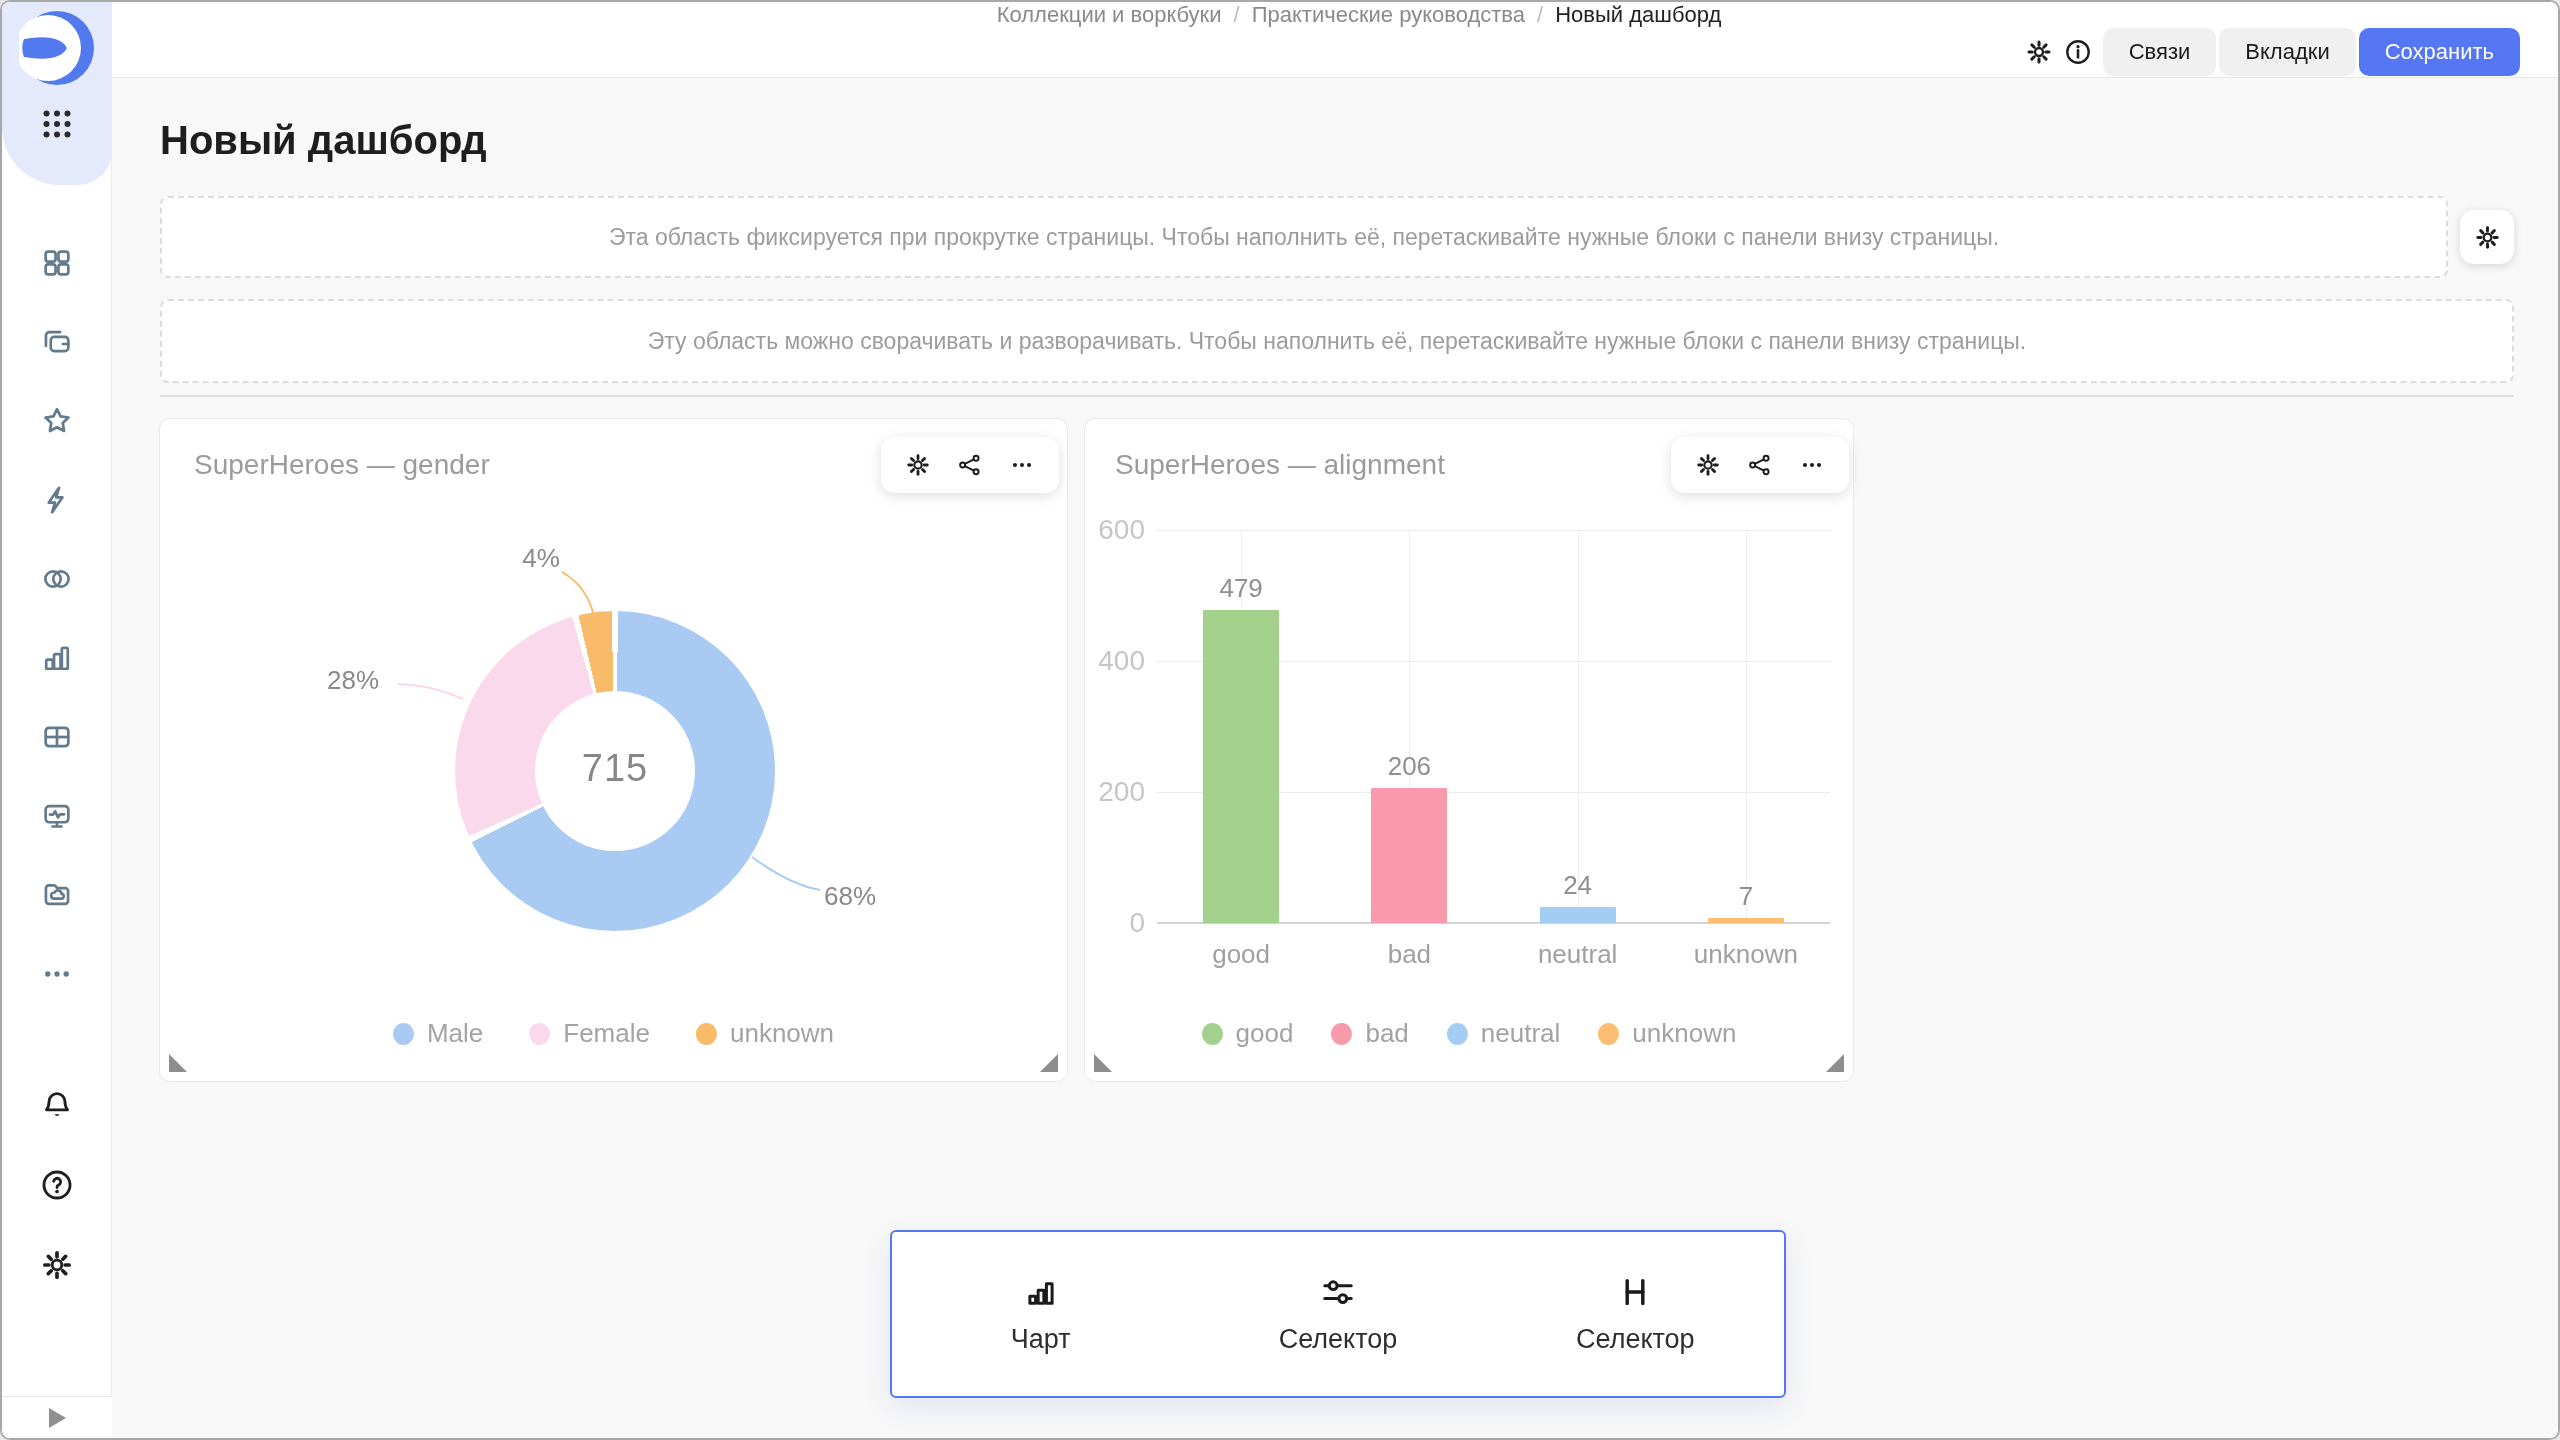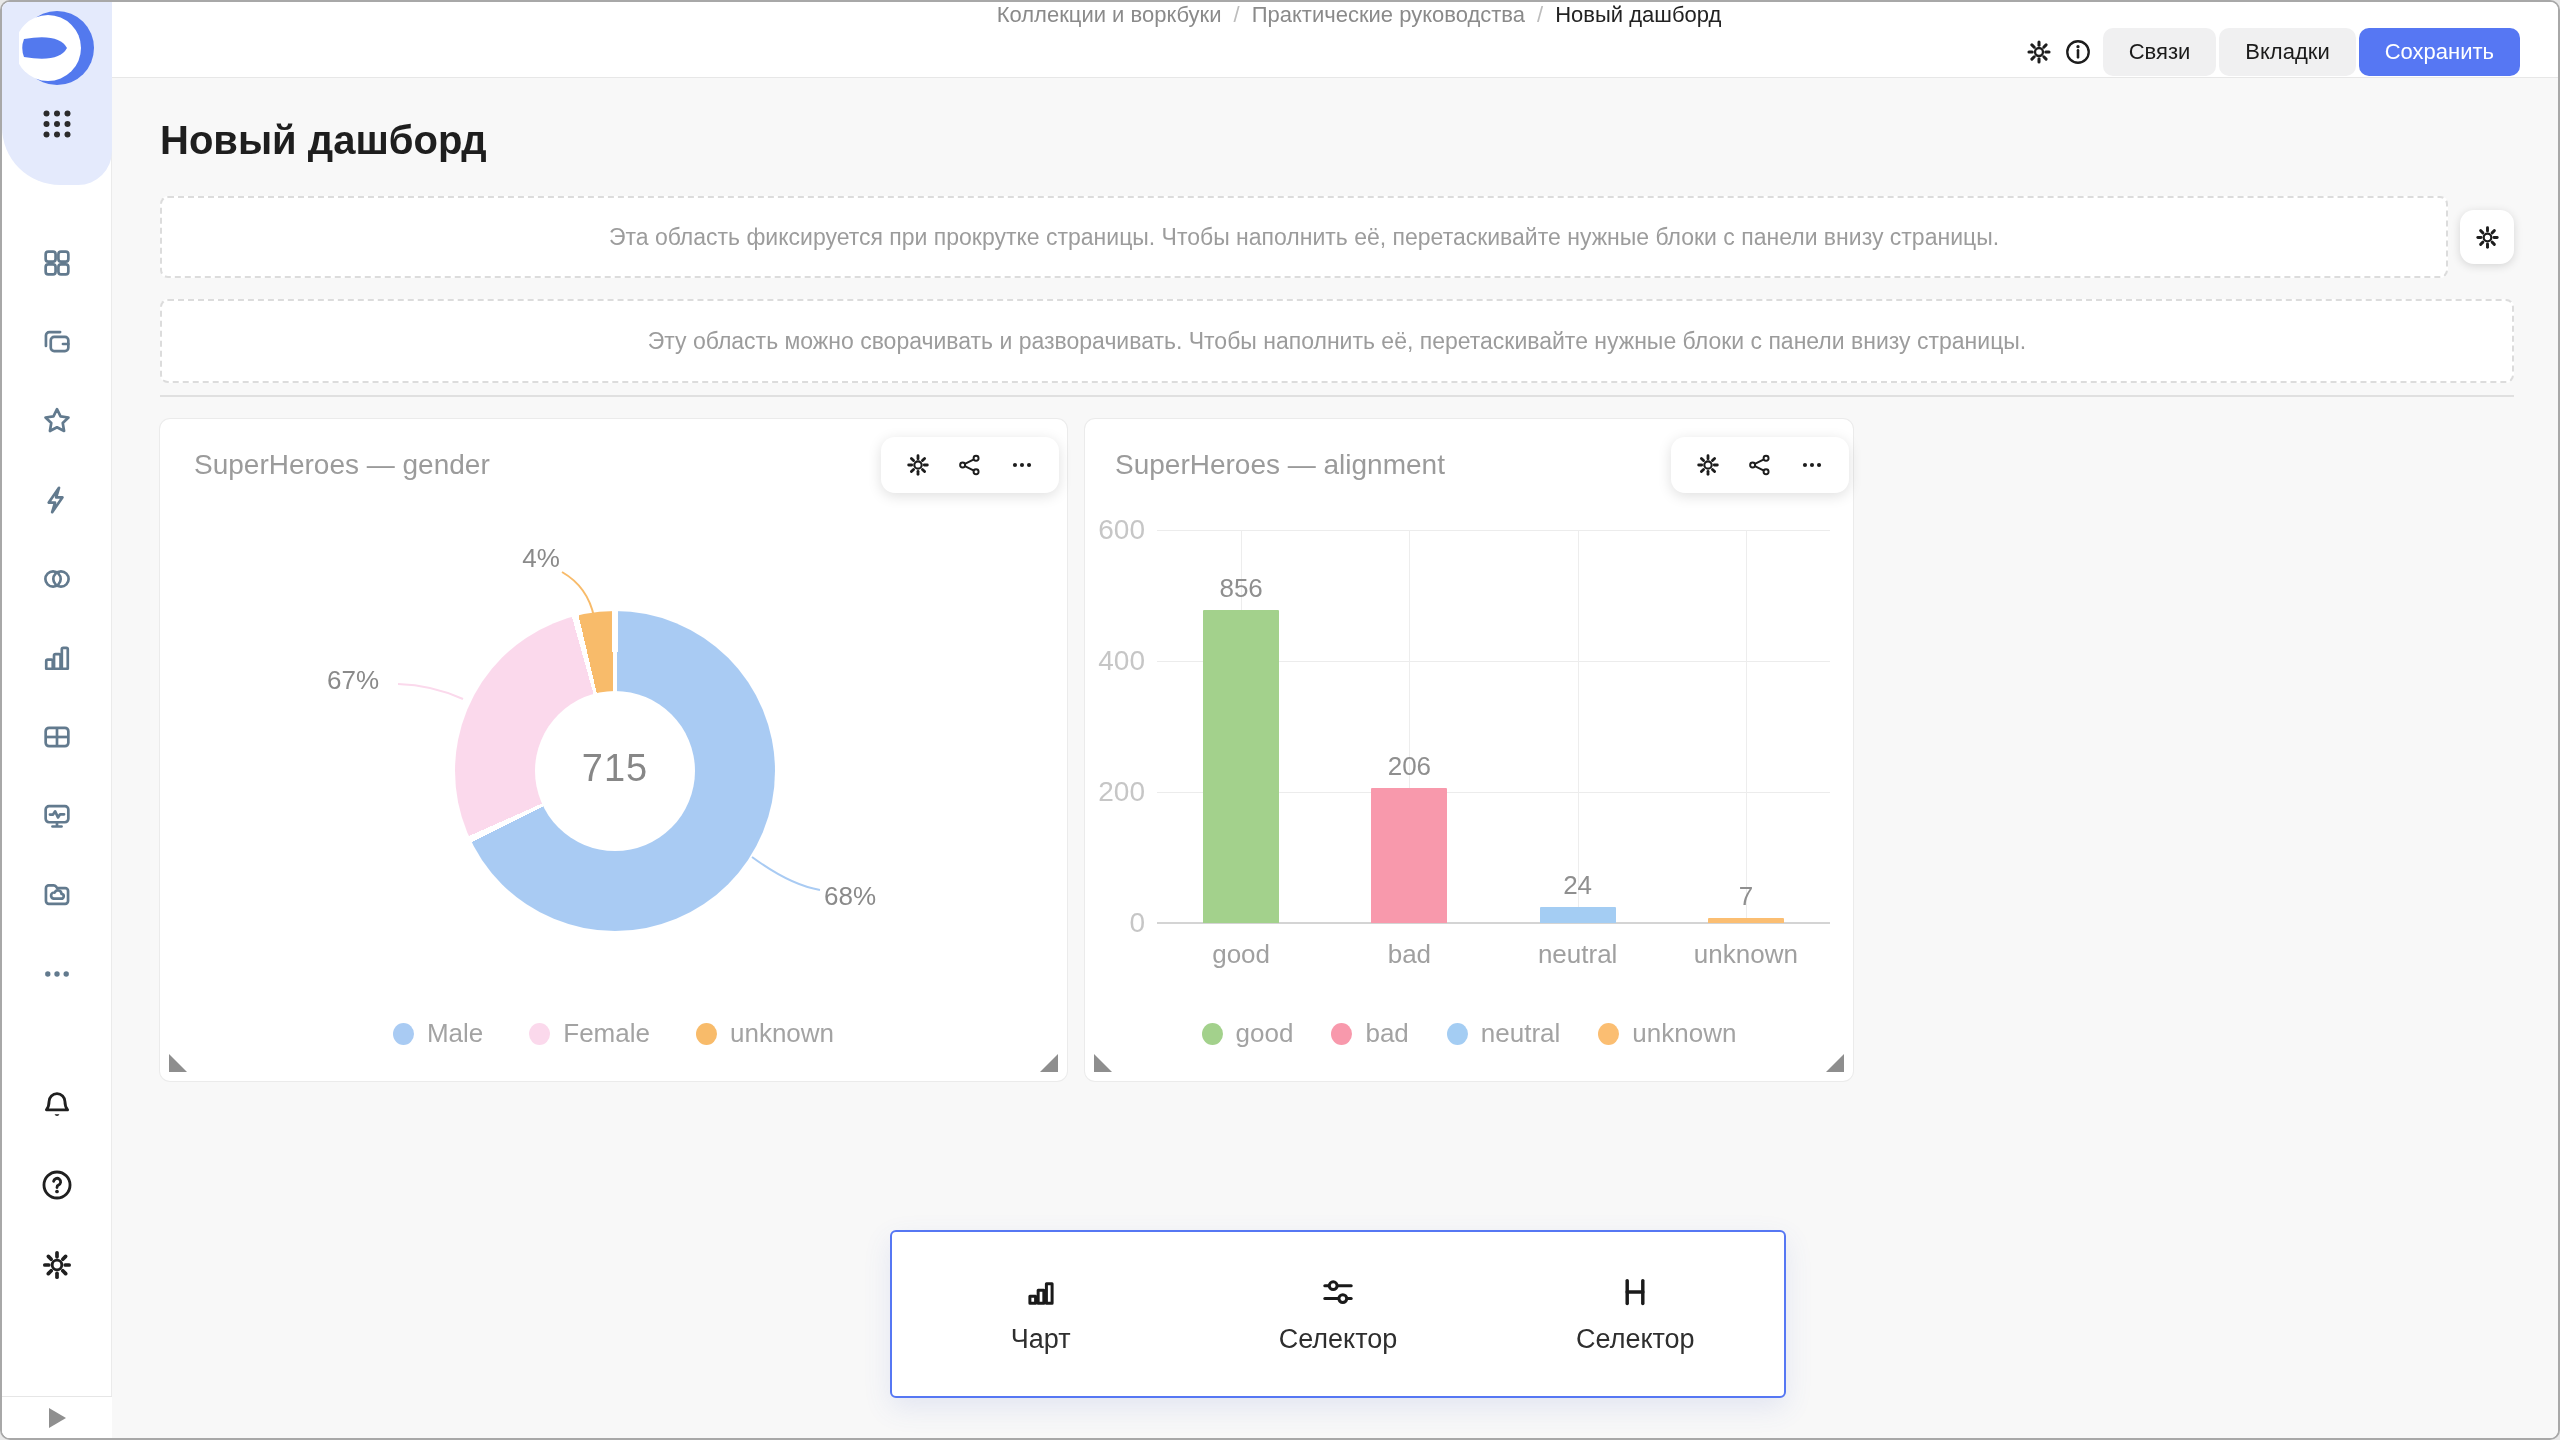--- a/index.html
+++ b/index.html
@@ -359,21 +359,21 @@
 
       <div class="donut" style="background: conic-gradient(rgb(255, 255, 255) 0deg, rgb(255, 255, 255) 1.2deg, rgb(169, 203, 243) 1.2deg, rgb(169, 203, 243) 243.6deg, rgb(255, 255, 255) 243.6deg, rgb(255, 255, 255) 244.8deg, rgb(255, 255, 255) 244.8deg, rgb(255, 255, 255) 246deg, rgb(251, 217, 236) 246deg, rgb(251, 217, 236) 344.4deg, rgb(255, 255, 255) 344.4deg, rgb(255, 255, 255) 345.6deg, rgb(255, 255, 255) 345.6deg, rgb(255, 255, 255) 346.8deg, rgb(248, 187, 106) 346.8deg, rgb(248, 187, 106) 358.8deg, rgb(255, 255, 255) 358.8deg, rgb(255, 255, 255) 360deg);"></div>
       <div class="donut-center">715</div>
 
       <svg class="leader-svg" viewBox="0 0 907 662">
         <path d="M402 153 Q428 168 434 198" fill="none" stroke-width="2" stroke="#f8bb6a"></path>
         <path d="M238 265 Q272 266 303 280" fill="none" stroke-width="2" stroke="#fbd9ec"></path>
         <path d="M592 438 Q630 466 660 471" fill="none" stroke-width="2" stroke="#a9cbf3"></path>
       </svg>
       <div class="pct-label pl-4">4%</div>
-      <div class="pct-label pl-28">67%</div>
+      <div class="pct-label pl-28">28%</div>
       <div class="pct-label pl-68">68%</div>
 
       <div class="legend">
         <div class="legend-item">
           <span class="legend-dot" style="background: rgb(169, 203, 243);"></span>
           <span class="legend-label">Male</span>
         </div>
         <div class="legend-item">
           <span class="legend-dot" style="background: rgb(251, 217, 236);"></span>
           <span class="legend-label">Female</span>
@@ -407,21 +407,21 @@
         <div class="hgrid" style="top:131px"></div>
         <div class="hgrid" style="top:262px"></div>
         <div class="hgrid zero" style="top:392px"></div>
         <div class="ytick" style="top:-14px">600</div>
         <div class="ytick" style="top:117px">400</div>
         <div class="ytick" style="top:248px">200</div>
         <div class="ytick" style="top:379px">0</div>
 
         <div class="cols">
           <div class="bar-col">
-            <div class="bar-value">856</div>
+            <div class="bar-value">479</div>
             <div class="bar" style="height: 312.9px; background: rgb(163, 209, 140);"></div>
           </div>
           <div class="bar-col">
             <div class="bar-value">206</div>
             <div class="bar" style="height: 134.6px; background: rgb(248, 153, 172);"></div>
           </div>
           <div class="bar-col">
             <div class="bar-value">24</div>
             <div class="bar" style="height: 15.7px; background: rgb(164, 205, 243);"></div>
           </div>

